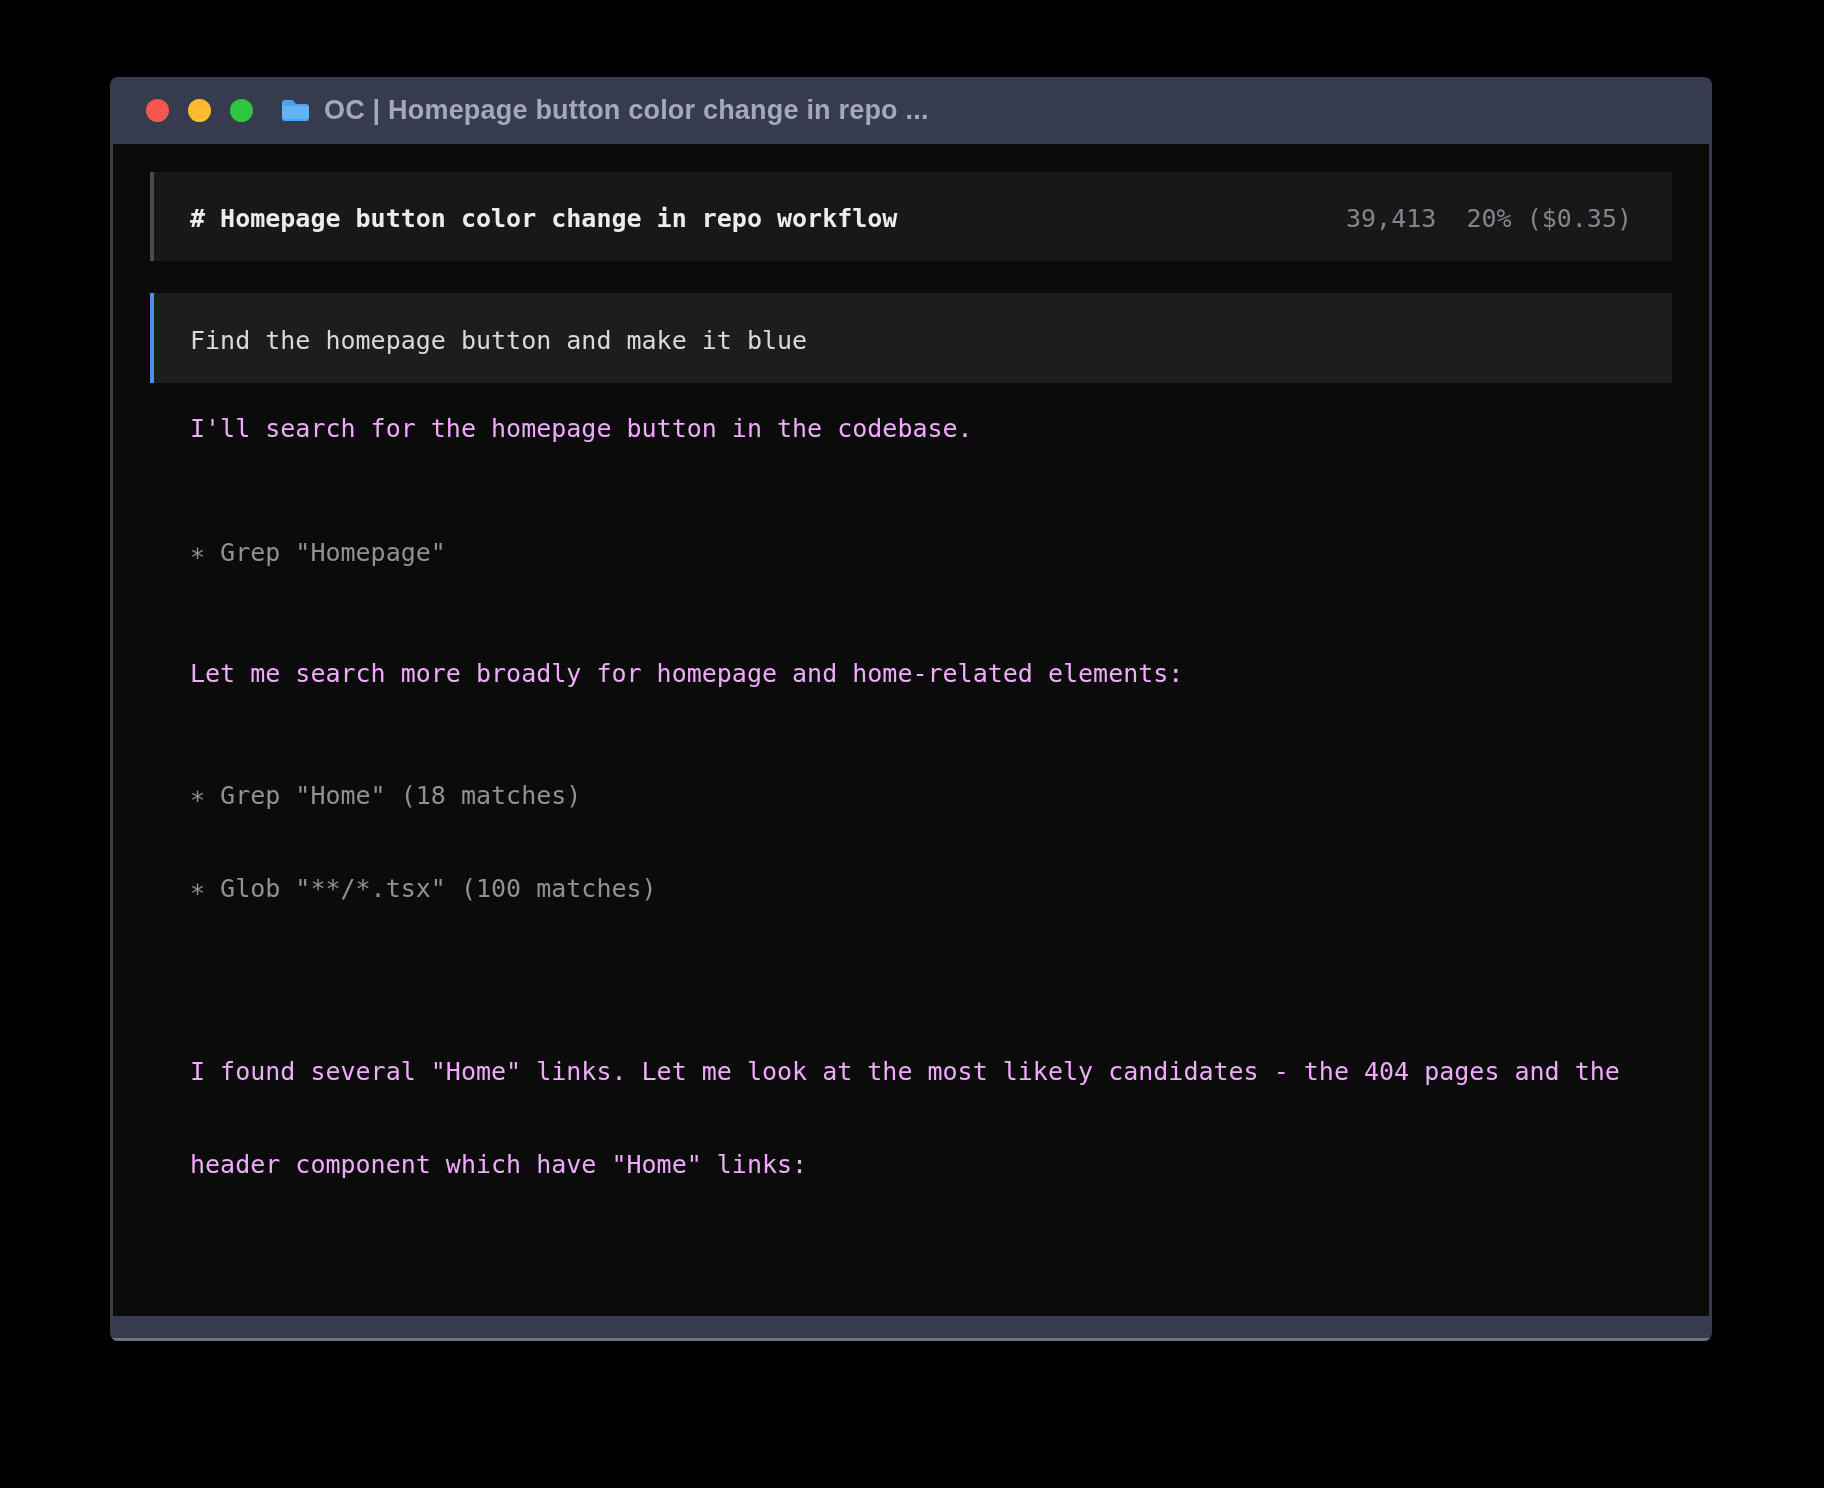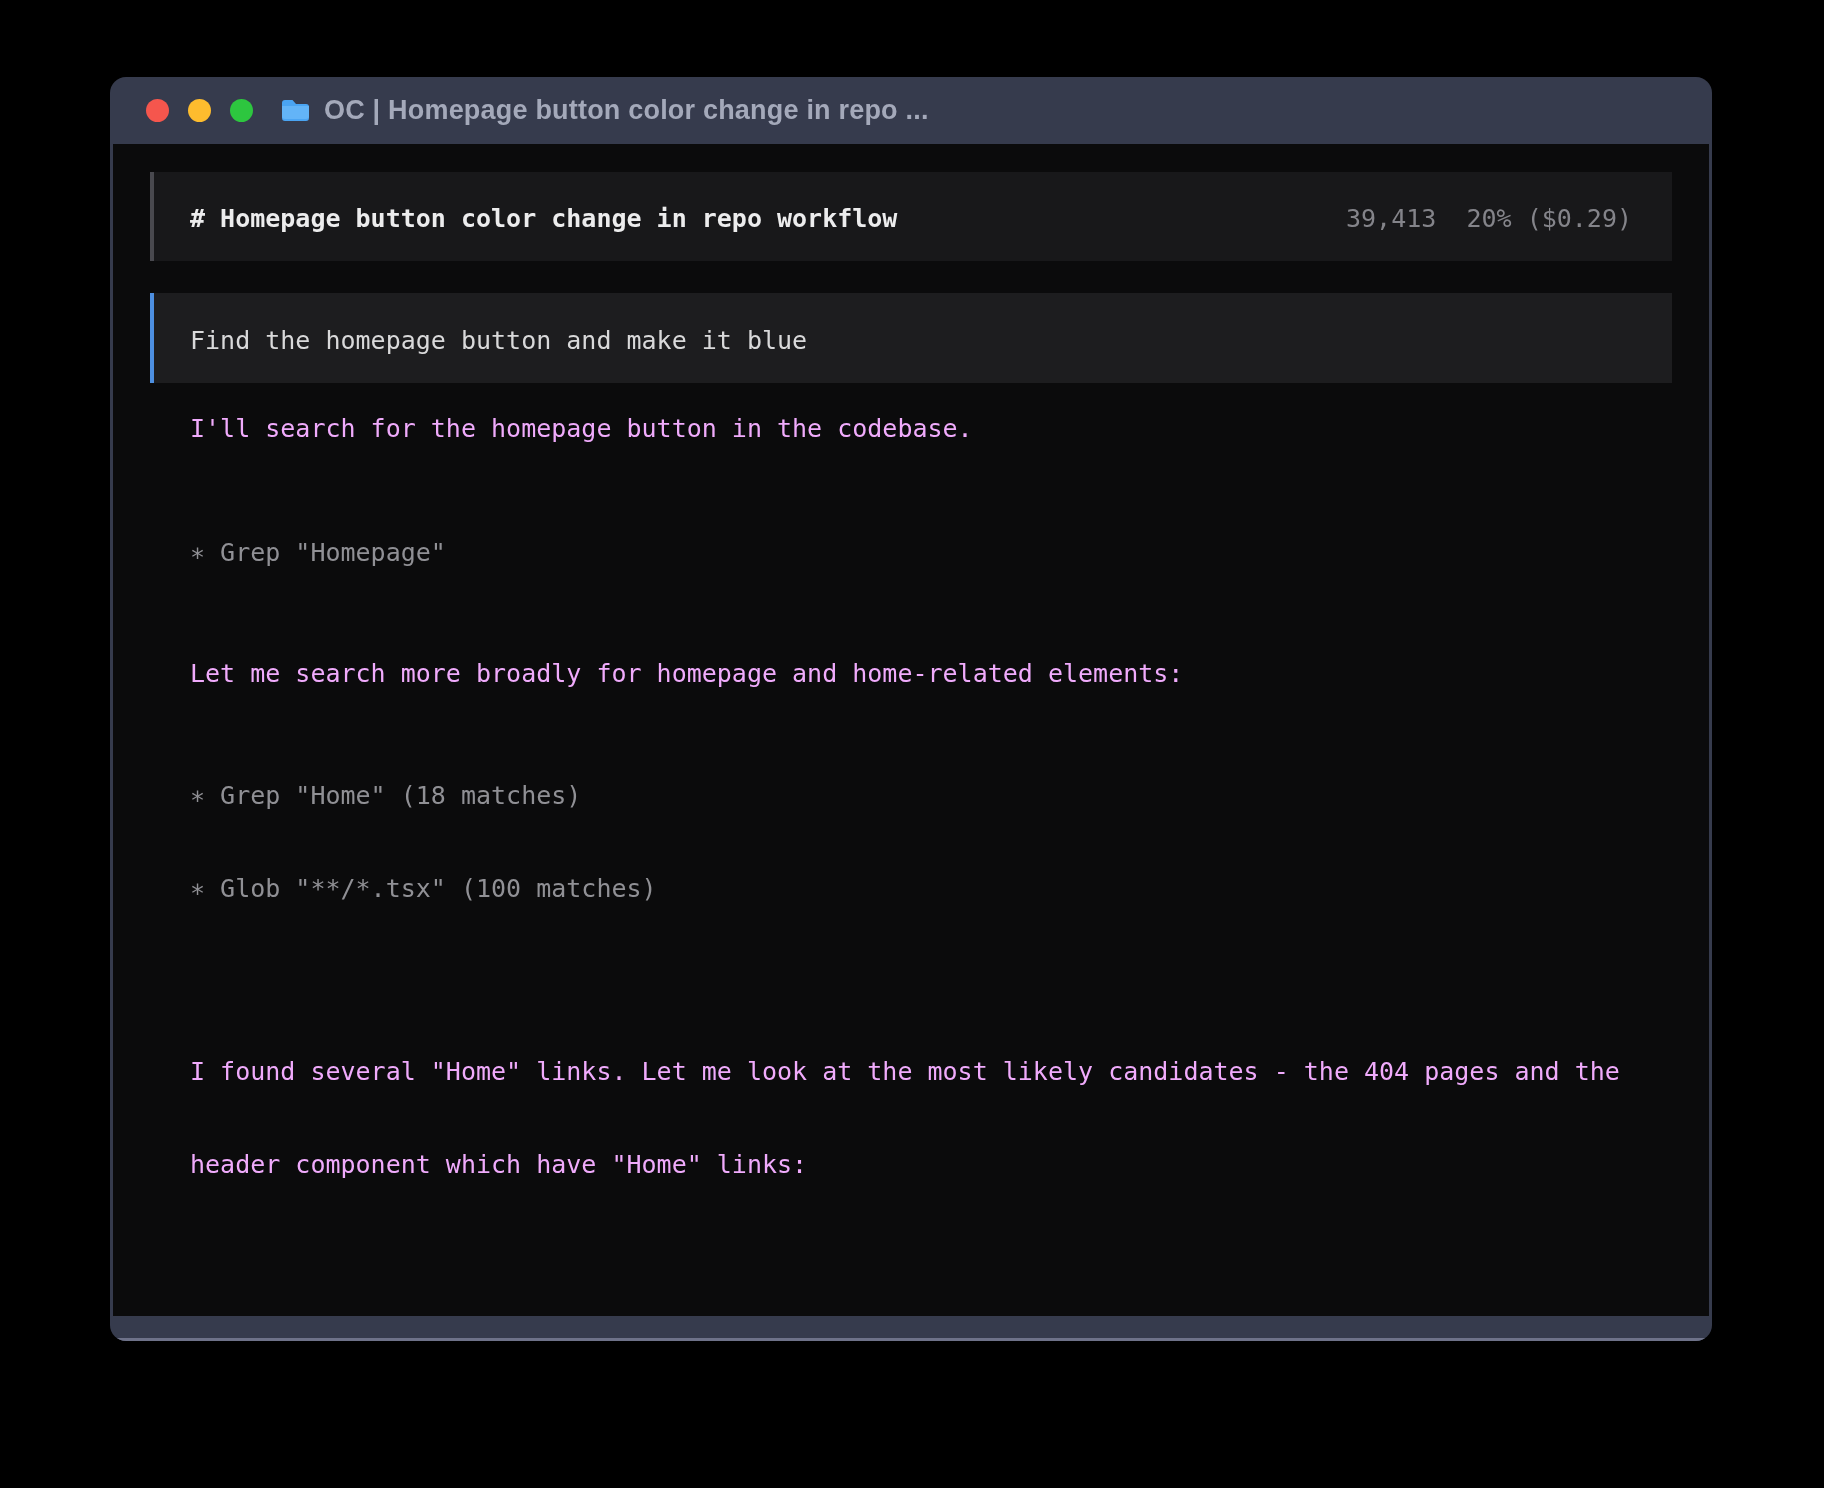--- a/index.html
+++ b/index.html
@@ -1,21 +1,21 @@
 <!DOCTYPE html>
 <html><head>
 <meta charset="utf-8">
 <style>
   * { margin:0; padding:0; box-sizing:border-box; }
   html,body { width:1824px; height:1488px; background:#000; overflow:hidden; }
   body { font-family:"DejaVu Sans Mono", monospace; }
 
   .window {
     position:absolute; left:110px; top:77px; width:1602px; height:1264px;
-    background:#363b4d; border-radius:16px; overflow:hidden;
+    background:#363b4d; border-radius:8px; overflow:hidden;
   }
   .window::after {
     content:""; position:absolute; left:0; right:0; bottom:0; height:3px;
     background:#6e7289; border-radius:0 0 14px 14px;
   }
 
   .titlebar {
     height:67px; display:flex; align-items:center; padding-left:36px;
     font-family:"Liberation Sans", sans-serif;
   }
@@ -67,21 +67,21 @@
         <path d="M2 8 h27 v10 a3 3 0 0 1-3 3 H5 a3 3 0 0 1-3-3 z" fill="#63b4f7"></path>
       </svg>
     </span>
     <span class="wtitle">OC | Homepage button color change in repo ...</span>
   </div>
 
   <div class="terminal">
 
     <div class="block session-header">
       <span class="stitle"># Homepage button color change in repo workflow</span>
-      <span class="sstats">39,413  20% ($0.29)</span>
+      <span class="sstats">39,413  20% ($0.35)</span>
     </div>
 
     <div class="block user-msg">
       <span>Find the homepage button and make it blue</span>
     </div>
 
     <div class="msg bright" style="margin-top:30px;">I'll search for the homepage button in the codebase.</div>
 
     <div class="msg dim" style="margin-top:31px;">
       <div>∗ Grep "Homepage"</div>

